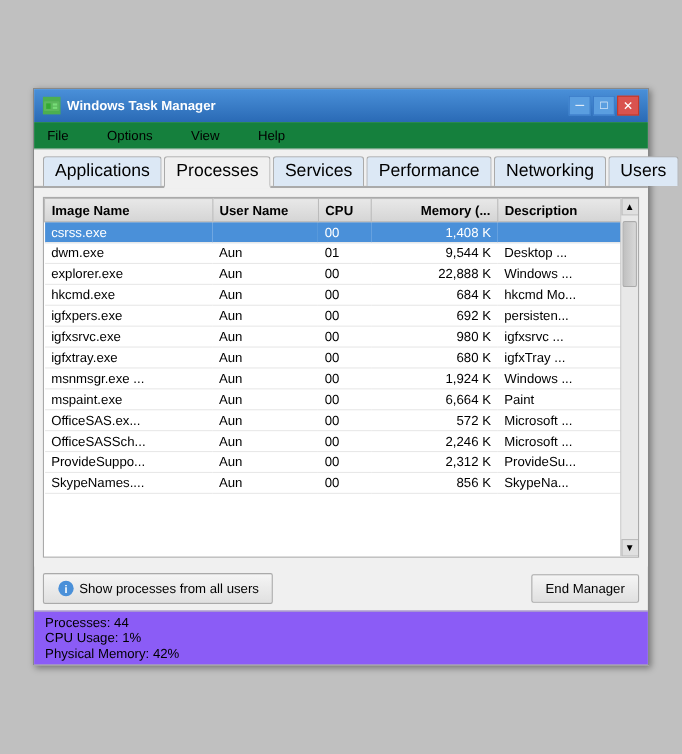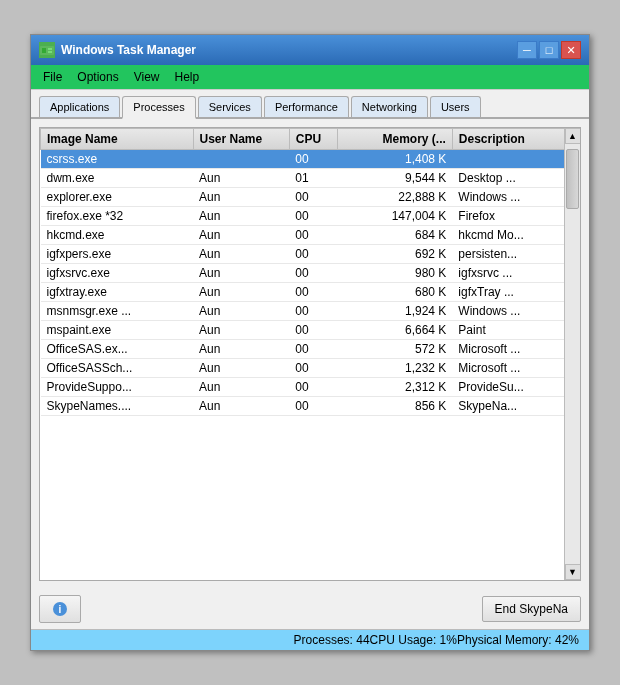--- a/index.html
+++ b/index.html
@@ -55,61 +55,61 @@
       border: 1px solid #3a7bc8;
       color: white;
       font-size: 11px;
       cursor: pointer;
       display: flex;
       align-items: center;
       justify-content: center;
     }
     .title-btn.close { background: #d9534f; border-color: #c0392b; }
     .menu-bar {
-      background: #22c55e;
+      background: #15803d;
       border-bottom: 1px solid #ccc;
       padding: 3px 6px;
       display: flex;
-      gap: 3px;
+      gap: 23px;
     }
     .menu-item {
       padding: 2px 6px;
       cursor: pointer;
       font-size: 12px;
     }
     .tabs-bar {
       background: #f0f0f0;
       padding: 6px 8px 0 8px;
       display: flex;
       gap: 2px;
       border-bottom: 2px solid #aaa;
     }
     .tab {
       padding: 4px 10px;
       border: 1px solid #aaa;
       border-bottom: none;
       background: #dce8f5;
       cursor: pointer;
-      font-size: 11px;
+      font-size: 16px;
       border-radius: 3px 3px 0 0;
     }
     .tab.active {
       background: #f0f0f0;
       border-bottom: 2px solid #f0f0f0;
       margin-bottom: -2px;
       font-weight: normal;
     }
     .content-area {
       padding: 8px;
       background: #f0f0f0;
     }
     .table-wrapper {
       border: 1px solid #aaa;
       background: white;
-      height: 454px;
+      height: 328px;
       overflow: hidden;
       position: relative;
     }
     table {
       width: 100%;
       border-collapse: collapse;
       font-size: 12px;
     }
     thead tr {
       background: linear-gradient(to bottom, #e8e8e8, #d4d4d4);
@@ -197,26 +197,27 @@
     .btn-show {
       display: flex;
       align-items: center;
       gap: 4px;
     }
     .shield-icon {
       width: 16px;
       height: 16px;
     }
     .status-bar {
-      background: #7dd3fc;
+      background: #8b5cf6;
       border-top: 1px solid #bbb;
       padding: 3px 10px;
       display: flex;
-      justify-content: flex-end;
-      font-size: 12px;
+      justify-content: center;
+      font-size: 12px;
+      flex-direction: column;
     }
     .status-item {
       display: flex;
       gap: 2px;
     }
   </style>
 </head>
 <body>
 
 <div class="window">
@@ -284,27 +285,20 @@
               <td class="col-desc">Desktop ...</td>
             </tr>
             <tr>
               <td class="col-image">explorer.exe</td>
               <td class="col-user">Aun</td>
               <td class="col-cpu">00</td>
               <td class="col-memory">22,888 K</td>
               <td class="col-desc">Windows ...</td>
             </tr>
             <tr>
-              <td class="col-image">firefox.exe *32</td>
-              <td class="col-user">Aun</td>
-              <td class="col-cpu">00</td>
-              <td class="col-memory">147,004 K</td>
-              <td class="col-desc">Firefox</td>
-            </tr>
-            <tr>
               <td class="col-image">hkcmd.exe</td>
               <td class="col-user">Aun</td>
               <td class="col-cpu">00</td>
               <td class="col-memory">684 K</td>
               <td class="col-desc">hkcmd Mo...</td>
             </tr>
             <tr>
               <td class="col-image">igfxpers.exe</td>
               <td class="col-user">Aun</td>
               <td class="col-cpu">00</td>
@@ -343,21 +337,21 @@
               <td class="col-image">OfficeSAS.ex...</td>
               <td class="col-user">Aun</td>
               <td class="col-cpu">00</td>
               <td class="col-memory">572 K</td>
               <td class="col-desc">Microsoft ...</td>
             </tr>
             <tr>
               <td class="col-image">OfficeSASSch...</td>
               <td class="col-user">Aun</td>
               <td class="col-cpu">00</td>
-              <td class="col-memory">1,232 K</td>
+              <td class="col-memory">2,246 K</td>
               <td class="col-desc">Microsoft ...</td>
             </tr>
             <tr>
               <td class="col-image">ProvideSuppo...</td>
               <td class="col-user">Aun</td>
               <td class="col-cpu">00</td>
               <td class="col-memory">2,312 K</td>
               <td class="col-desc">ProvideSu...</td>
             </tr>
             <tr>
@@ -378,22 +372,23 @@
       </div>
     </div>
   </div>
 
   <div class="bottom-bar">
     <button class="btn btn-show">
       <svg class="shield-icon" viewBox="0 0 16 16" width="16" height="16">
         <ellipse cx="8" cy="8" rx="7" ry="7" fill="#4a90d9"></ellipse>
         <text x="8" y="12" text-anchor="middle" fill="white" font-size="10" font-weight="bold">i</text>
       </svg>
+      <span>Show processes from all users</span>
     </button>
-    <button class="btn">End SkypeNa</button>
+    <button class="btn">End Manager</button>
   </div>
 
   <div class="status-bar">
     <span class="status-item">Processes: 44</span>
     <span class="status-item">CPU Usage: 1%</span>
     <span class="status-item">Physical Memory: 42%</span>
   </div>
 </div>
 
 </body></html>

